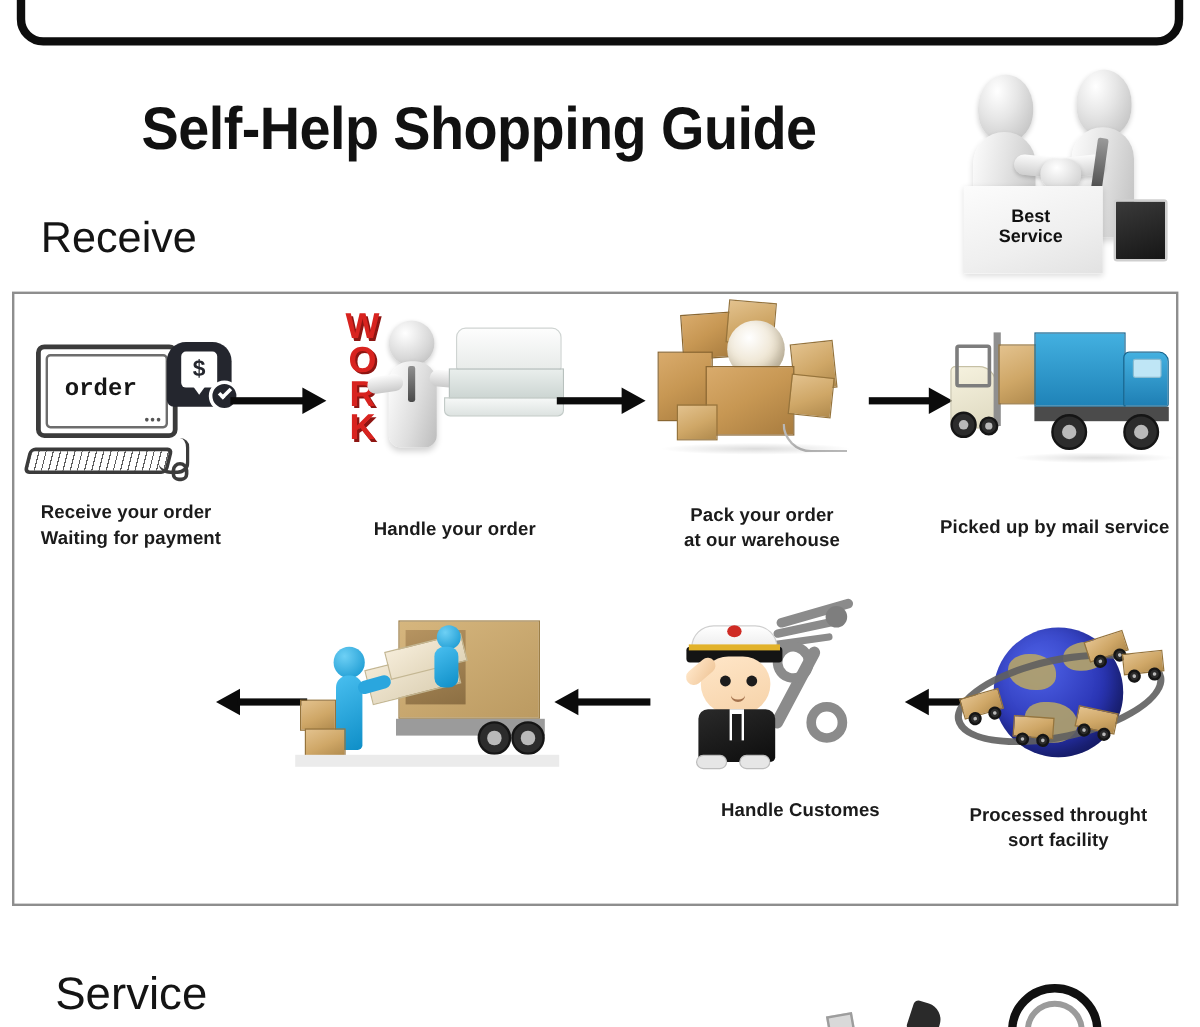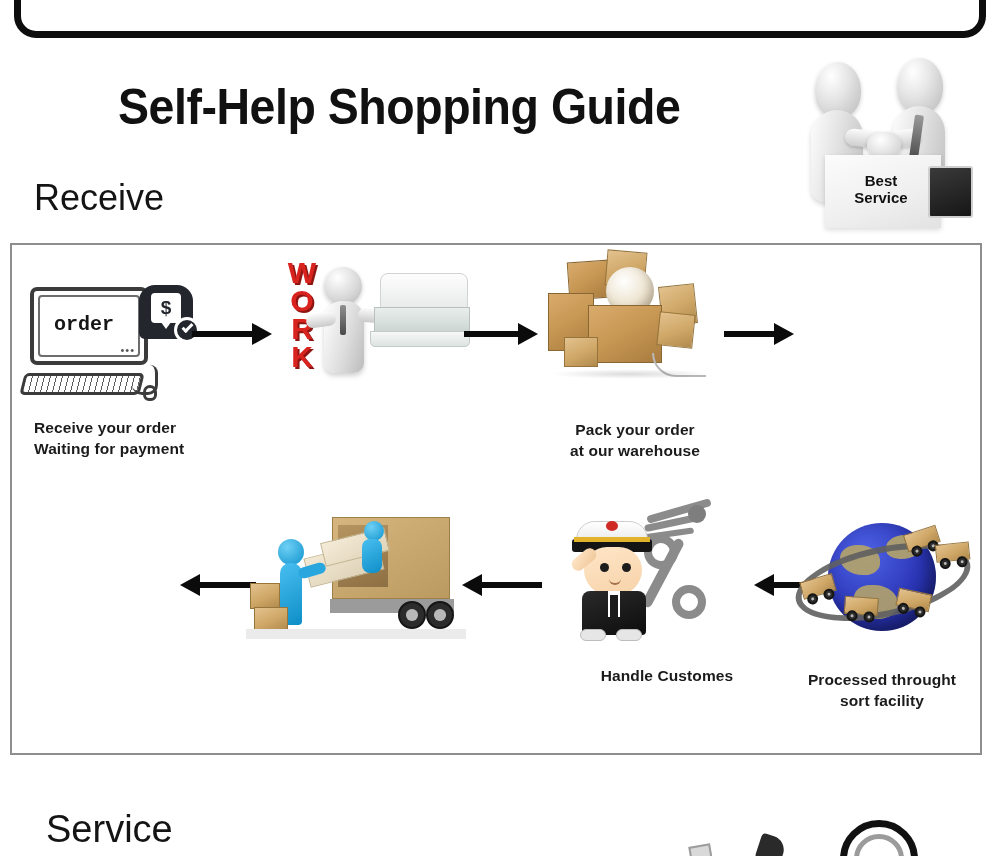--- a/index.html
+++ b/index.html
@@ -97,21 +97,21 @@
     position: absolute;
     left: 123px; top: 57px;
     width: 9px; height: 44px;
     background: linear-gradient(180deg, #9a9a9a, #4d4d4d);
     transform: rotate(8deg);
     border-radius: 2px;
     z-index: 7;
   }
   #bs-bag {
     position: absolute;
-    left: 36px; top: 97px;
+    left: 14px; top: 97px;
     width: 116px; height: 73px;
     background: linear-gradient(160deg, #fcfcfc 0%, #efefef 60%, #e2e2e2 100%);
     box-shadow: 0 2px 5px rgba(0,0,0,.14);
     z-index: 8;
   }
   #bs-bag-text {
     position: absolute;
     left: 0; top: 17px;
     width: 112px;
     text-align: center;
@@ -270,20 +270,21 @@
       <div style="position:absolute; left:50px; top:12px; width:38px; height:38px; border-radius:50%; background:radial-gradient(circle at 36% 28%, #ffffff, #d6d6d6 60%, #b3b3b3 100%); box-shadow:0 2px 4px rgba(0,0,0,.2);"></div>
       <div style="position:absolute; left:50px; top:46px; width:40px; height:72px; border-radius:18px 18px 10px 10px; background:linear-gradient(105deg,#ffffff,#dedede 55%,#bcbcbc); box-shadow:0 3px 5px rgba(0,0,0,.18);"></div>
       <div style="position:absolute; left:66px; top:50px; width:6px; height:30px; background:linear-gradient(180deg,#8f8f8f,#4a4a4a); border-radius:2px;"></div>
       <div style="position:absolute; left:32px; top:58px; width:30px; height:14px; border-radius:7px; background:linear-gradient(180deg,#fbfbfb,#cacaca); transform:rotate(-8deg);"></div>
       <div style="position:absolute; left:84px; top:54px; width:34px; height:14px; border-radius:7px; background:linear-gradient(180deg,#fbfbfb,#cacaca); transform:rotate(5deg);"></div>
 
       <div style="position:absolute; left:106px; top:18px; width:88px; height:36px; border-radius:8px 8px 3px 3px; background:linear-gradient(180deg,#fdfdfd,#e8ebe9); border:1px solid #cfd4d2;"></div>
       <div style="position:absolute; left:100px; top:52px; width:96px; height:26px; background:linear-gradient(180deg,#e9eeec,#ccd5d2); border:1px solid #b8c1be;"></div>
       <div style="position:absolute; left:96px; top:76px; width:100px; height:16px; border-radius:0 0 5px 5px; background:linear-gradient(180deg,#f6f8f7,#dde3e1); border:1px solid #c3cbc8;"></div>
     </div>
+    <div class="step-label" style="left:-25px; top:176px;">Handle your order</div>
   </div>
 
   <div class="arrow right" style="left:452px; top:78px; width:80px;">
     <div class="shaft" style="left:0; width:56px;"></div>
     <div class="head" style="left:54px;"></div>
   </div>
 
   <div class="step" style="left:528px; top:4px; width:190px; height:230px;">
     <div class="art" style="left:0; top:0; width:190px; height:140px;">
       <div class="box-brown" style="left:28px; top:12px; width:42px; height:38px; transform:rotate(-4deg);"></div>
@@ -299,20 +300,40 @@
     </div>
     <div class="step-label" style="left:-35px; top:170px;">Pack your order
 at our warehouse</div>
   </div>
 
   <div class="arrow right" style="left:712px; top:78px; width:80px;">
     <div class="shaft" style="left:0; width:52px;"></div>
     <div class="head" style="left:50px;"></div>
   </div>
 
+  <div class="step" style="left:772px; top:24px; width:196px; height:210px;">
+    <div class="art" style="left:0; top:0; width:196px; height:130px;">
+
+      <div style="position:absolute; left:8px; top:36px; width:38px; height:52px; border-radius:4px 14px 4px 4px; background:linear-gradient(160deg,#f6f2df,#ded9c0); border:1px solid #c6c0a4;"></div>
+      <div style="position:absolute; left:12px; top:18px; width:30px; height:36px; border:3px solid #7d7d7d; border-radius:3px; background:transparent;"></div>
+      <div style="position:absolute; left:44px; top:8px; width:6px; height:78px; background:#8f8f8f;"></div>
+      <div class="tire" style="left:8px; top:74px; width:22px; height:22px;"></div>
+      <div class="tire" style="left:32px; top:78px; width:16px; height:16px;"></div>
+      <div class="box-tan" style="left:48px; top:18px; width:34px; height:50px;"></div>
+
+      <div style="position:absolute; left:78px; top:8px; width:76px; height:62px; background:linear-gradient(180deg,#43b0e0,#1f83b8); border:1px solid #15658f;"></div>
+      <div style="position:absolute; left:152px; top:24px; width:38px; height:46px; border-radius:5px 8px 2px 2px; background:linear-gradient(180deg,#43b0e0,#1f7fb4); border:1px solid #15658f;"></div>
+      <div style="position:absolute; left:160px; top:30px; width:24px; height:16px; background:#bfe6f6; border:1px solid #8bbdd2; border-radius:2px;"></div>
+      <div style="position:absolute; left:78px; top:70px; width:112px; height:12px; background:#4b4b4b;"></div>
+      <div class="tire" style="left:92px; top:76px; width:30px; height:30px;"></div>
+      <div class="tire" style="left:152px; top:76px; width:30px; height:30px;"></div>
+      <div style="position:absolute; left:60px; top:108px; width:136px; height:9px; border-radius:50%; background:radial-gradient(ellipse, rgba(0,0,0,.13), rgba(0,0,0,0) 70%);"></div>
+    </div>
+    <div class="step-label" style="left:-40px; top:160px; width:270px;">Picked up by mail service</div>
+  </div>
 
 
   <div class="arrow left" style="left:168px; top:329px; width:80px;">
     <div class="head" style="left:0;"></div>
     <div class="shaft" style="left:18px; width:58px;"></div>
   </div>
 
   <div class="step" style="left:234px; top:258px; width:230px; height:200px;">
     <div class="art" style="left:0; top:0; width:230px; height:150px;">
 

